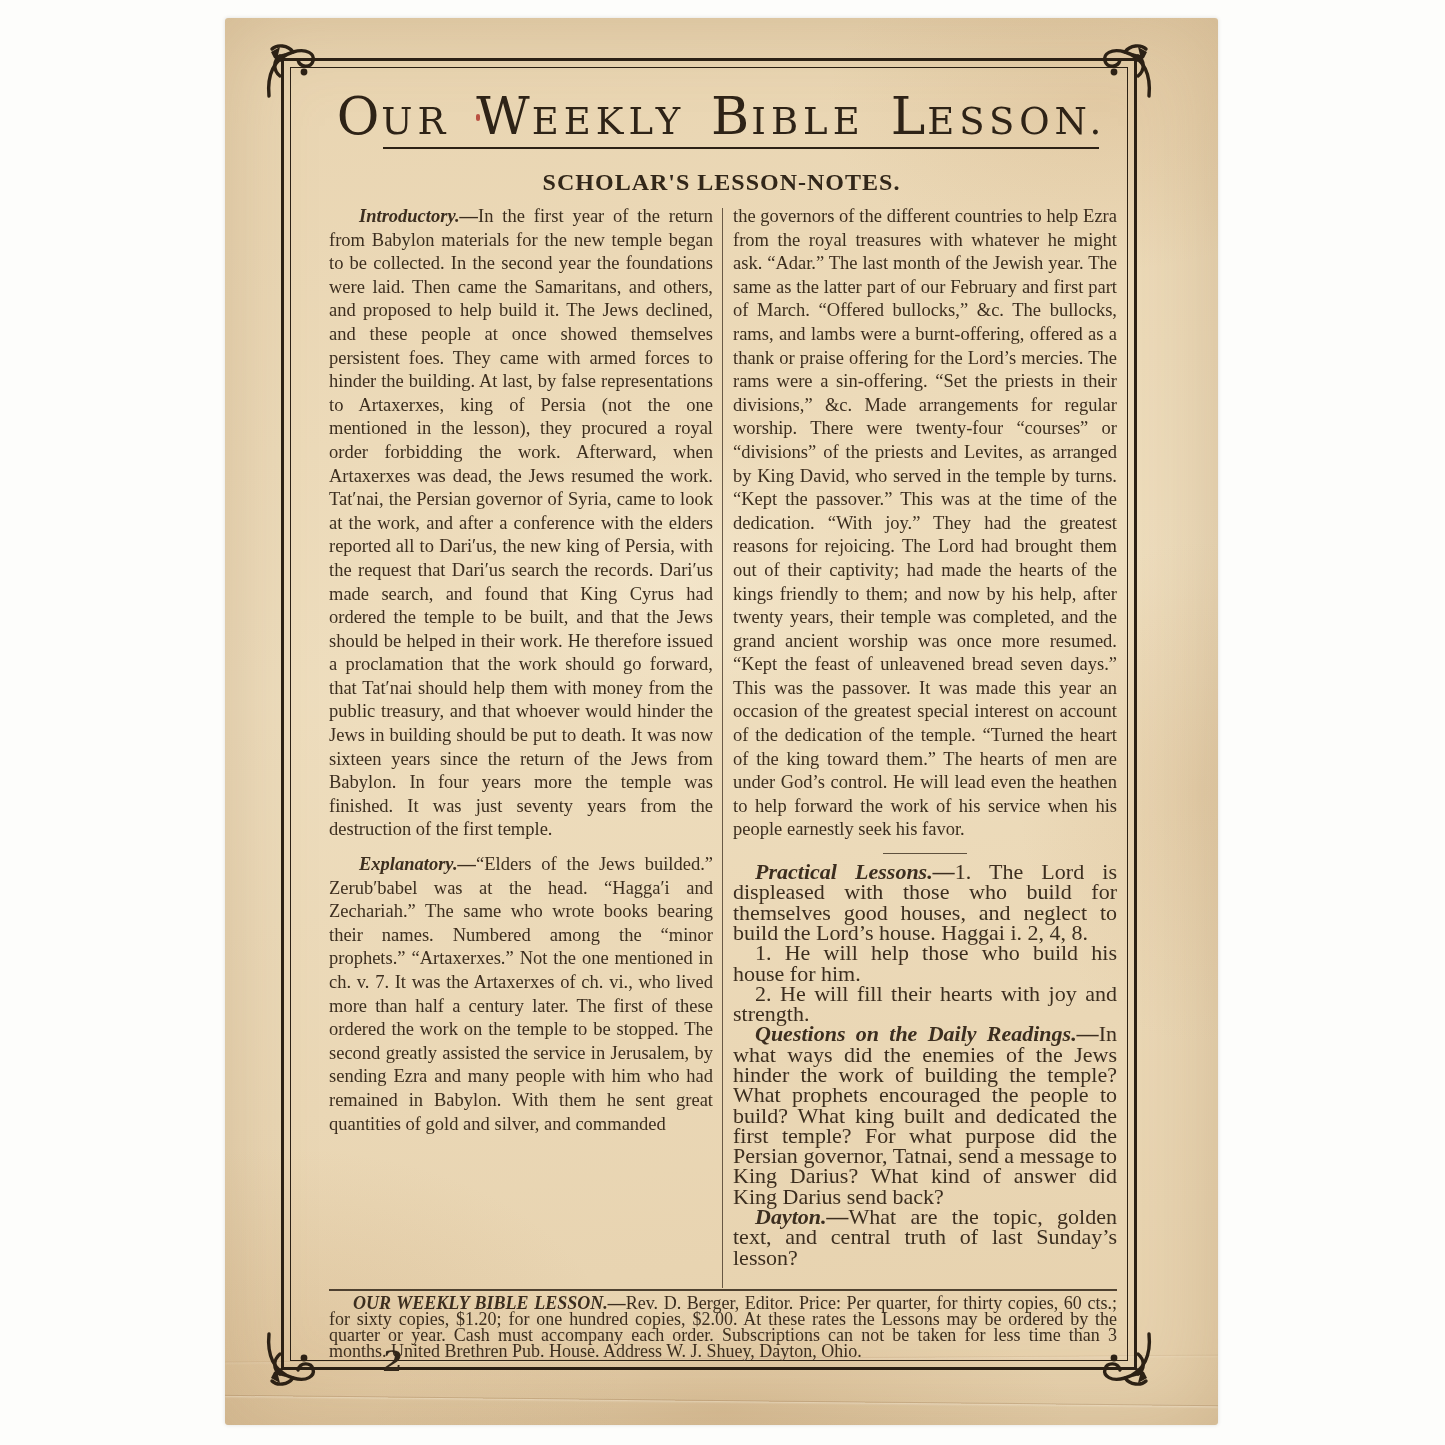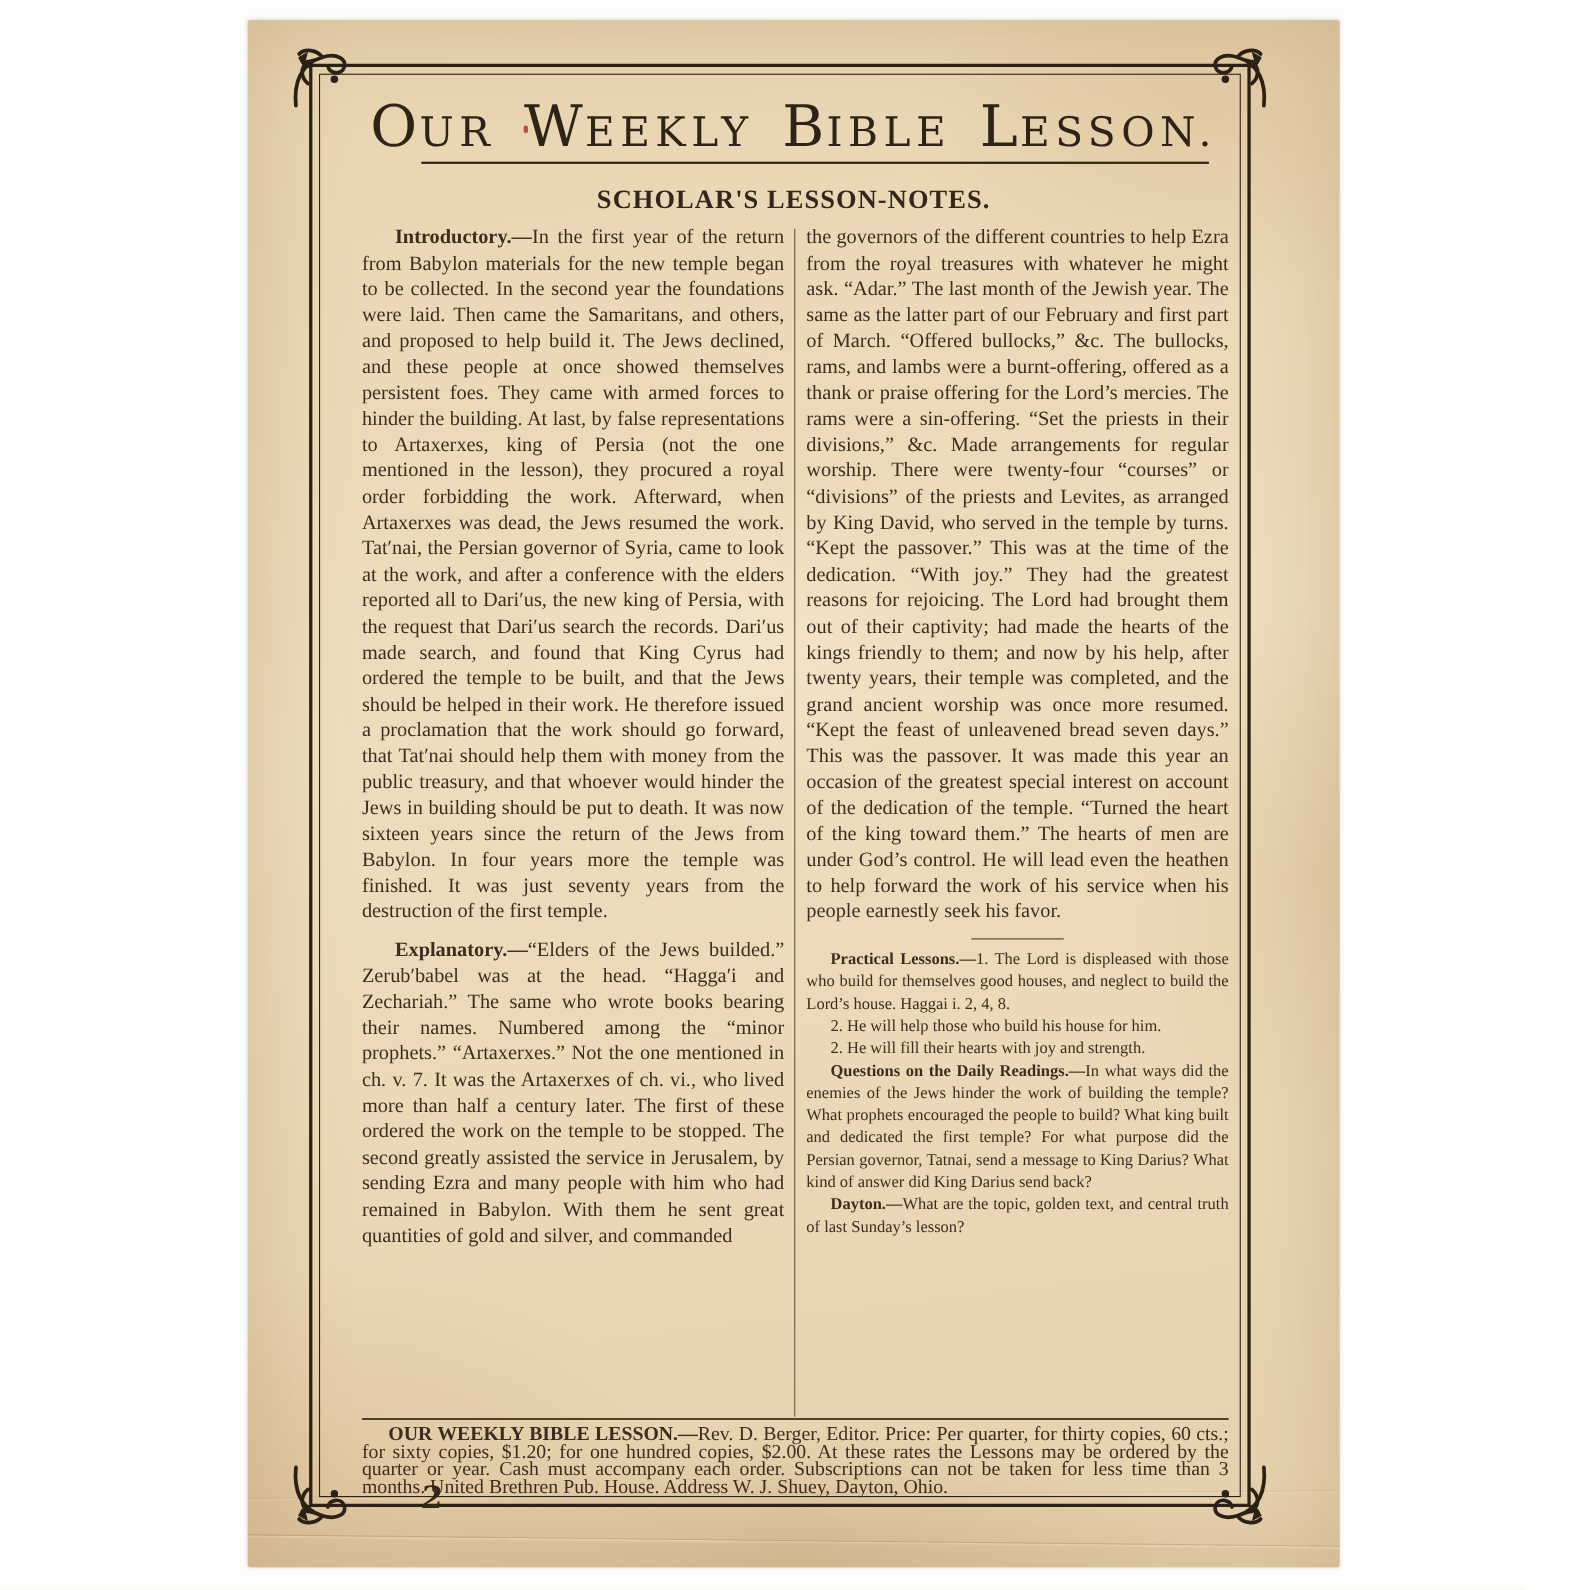--- a/index.html
+++ b/index.html
@@ -40,24 +40,24 @@
   .subtitle{position:absolute;left:0;top:151px;width:100%;margin:0;text-align:center;
             font-size:24px;font-weight:bold;letter-spacing:1px;color:#32271a;}
   
   .col{position:absolute;top:187px;height:1084px;overflow:hidden;color:#3c2e1f;
        font-size:18.5px;line-height:23.6px;text-align:justify;}
   .col-left{left:104px;width:384px;}
   .col-right{left:508px;width:384px;}
   .col-divider{position:absolute;left:497px;top:190px;height:1080px;width:0;
                border-left:1.8px solid #4335245;border-left:1.8px solid rgba(60,46,31,.75);}
   .body-p{margin:0 0 11px 0;text-indent:30px;}
-  .seg-b{font-weight:bold;}
+  .seg-b{font-weight:bold;font-style:italic;}
   .seg-i{}
   .short-rule{width:84px;margin:2px auto 8px auto;border-top:1.6px solid rgba(60,46,31,.8);}
-  .small-p{margin:0;font-size:15px;line-height:20.3px;text-indent:22px;}
+  .small-p{margin:0;font-size:22px;line-height:20.3px;text-indent:22px;}
   
   .footer-rule{position:absolute;left:104px;top:1271px;width:788px;height:0;
                border-top:2px solid rgba(50,39,26,.85);}
   .footer-p{position:absolute;left:104px;top:1277px;width:788px;margin:0;
             font-size:18px;line-height:16px;text-align:justify;text-indent:24px;
             color:#3c2e1f;}
   .page-number{position:absolute;left:158px;top:1327px;font-family:"DejaVu Serif", serif;
                font-size:28px;font-weight:bold;color:#32271a;transform:skewX(-6deg);}
 </style>
 </head>
@@ -137,21 +137,21 @@
       <p class="body-p"><span class="seg-b">Introductory.—</span><span>In the first year of the return from Babylon materials for the new temple began to be collected.  In the second year the foundations were laid.  Then came the Samaritans, and others, and proposed to help build it.  The Jews declined, and these people at once showed themselves persistent foes.  They came with armed forces to hinder the building.  At last, by false representations to Artaxerxes, king of Persia (not the one mentioned in the lesson), they procured a royal order forbidding the work.  Afterward, when Artaxerxes was dead, the Jews resumed the work.  Tat′nai, the Persian governor of Syria, came to look at the work, and after a conference with the elders reported all to Dari′us, the new king of Persia, with the request that Dari′us search the records.  Dari′us made search, and found that King Cyrus had ordered the temple to be built, and that the Jews should be helped in their work.  He therefore issued a proclamation that the work should go forward, that Tat′nai should help them with money from the public treasury, and that whoever would hinder the Jews in building should be put to death.  It was now sixteen years since the return of the Jews from Babylon.  In four years more the temple was finished.  It was just seventy years from the destruction of the first temple.</span></p>
       <p class="body-p"><span class="seg-b">Explanatory.—</span><span class="seg-i">“Elders of the Jews builded.”</span><span>  Zerub′babel was at the head.  </span><span class="seg-i">“Hagga′i and Zechariah.”</span><span>  The same who wrote books bearing their names.  Numbered among the “minor prophets.”  </span><span class="seg-i">“Artaxerxes.”</span><span>  Not the one mentioned in ch. v. 7.  It was the Artaxerxes of ch. vi., who lived more than half a century later.  The first of these ordered the work on the temple to be stopped.  The second greatly assisted the service in Jerusalem, by sending Ezra and many people with him who had remained in Babylon.  With them he sent great quantities of gold and silver, and commanded</span></p>
     </div>
 
     <div class="col-divider"></div>
 
     <div class="col col-right">
       <p class="body-p" style="text-indent:0;"><span>the governors of the different countries to help Ezra from the royal treasures with whatever he might ask.  </span><span class="seg-i">“Adar.”</span><span>  The last month of the Jewish year.  The same as the latter part of our February and first part of March.  </span><span class="seg-i">“Offered bullocks,” &amp;c.</span><span>  The bullocks, rams, and lambs were a burnt-offering, offered as a thank or praise offering for the Lord’s mercies.  The rams were a sin-offering.  </span><span class="seg-i">“Set the priests in their divisions,” &amp;c.</span><span>  Made arrangements for regular worship.  There were twenty-four “courses” or “divisions” of the priests and Levites, as arranged by King David, who served in the temple by turns.  </span><span class="seg-i">“Kept the passover.”</span><span>  This was at the time of the dedication.  </span><span class="seg-i">“With joy.”</span><span>  They had the greatest reasons for rejoicing.  The Lord had brought them out of their captivity; had made the hearts of the kings friendly to them; and now by his help, after twenty years, their temple was completed, and the grand ancient worship was once more resumed.  </span><span class="seg-i">“Kept the feast of unleavened bread seven days.”</span><span>  This was the passover.  It was made this year an occasion of the greatest special interest on account of the dedication of the temple.  </span><span class="seg-i">“Turned the heart of the king toward them.”</span><span>  The hearts of men are under God’s control.  He will lead even the heathen to help forward the work of his service when his people earnestly seek his favor.</span></p>
       <div class="short-rule"></div>
       <p class="small-p"><span class="seg-b">Practical Lessons.—</span><span>1.  The Lord is displeased with those who build for themselves good houses, and neglect to build the Lord’s house.  Haggai i. 2, 4, 8.</span></p>
-      <p class="small-p"><span>2.  He will help those who build his house for him.</span></p>
+      <p class="small-p"><span>1.  He will help those who build his house for him.</span></p>
       <p class="small-p"><span>2.  He will fill their hearts with joy and strength.</span></p>
       <p class="small-p"><span class="seg-b">Questions on the Daily Readings.—</span><span>In what ways did the enemies of the Jews hinder the work of building the temple?  What prophets encouraged the people to build?  What king built and dedicated the first temple?  For what purpose did the Persian governor, Tatnai, send a message to King Darius?  What kind of answer did King Darius send back?</span></p>
       <p class="small-p"><span class="seg-b">Dayton.—</span><span>What are the topic, golden text, and central truth of last Sunday’s lesson?</span></p>
     </div>
 
     <div class="footer-rule"></div>
     <p class="footer-p"><span class="seg-b">OUR WEEKLY BIBLE LESSON.—</span><span>Rev. D. Berger, Editor.   Price: Per quarter, for thirty copies, 60 cts.; for sixty copies, $1.20; for one hundred copies, $2.00.   At these rates the Lessons may be ordered by the quarter or year.   Cash must accompany each order.   Subscriptions can not be taken for less time than 3 months.   United Brethren Pub. House.   Address W. J. Shuey, Dayton, Ohio.</span></p>
     <div class="page-number">2</div>
 
   </div>

